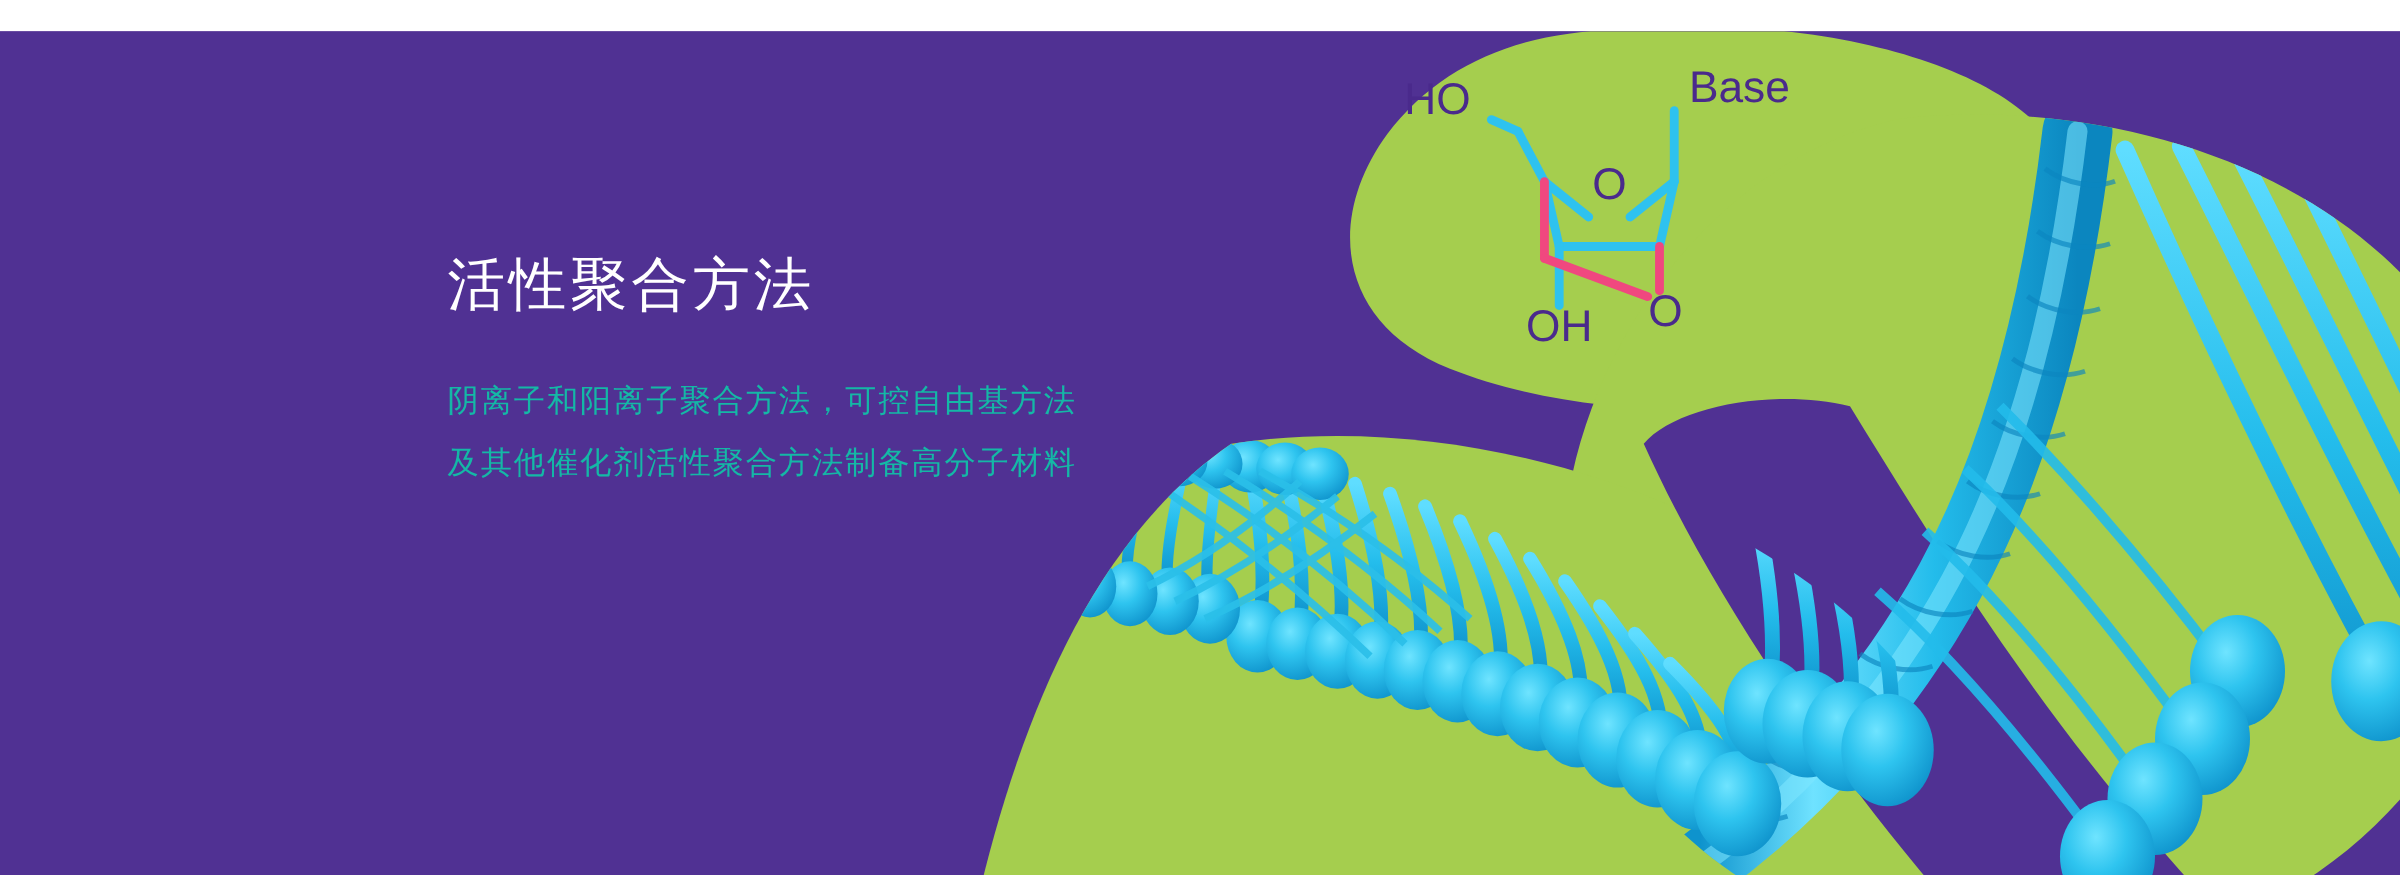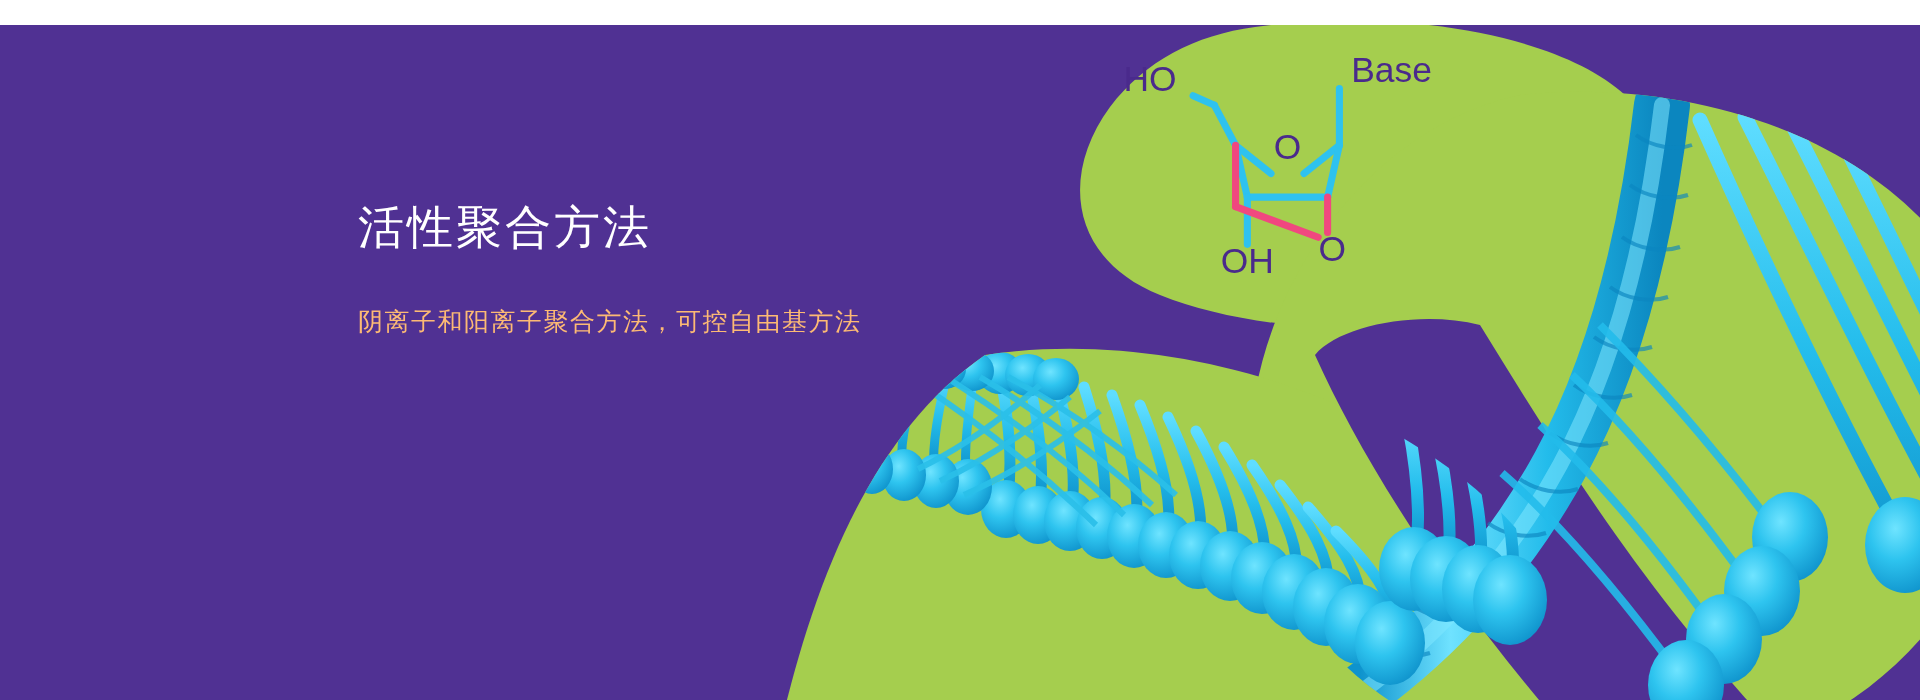--- a/index.html
+++ b/index.html
@@ -36,21 +36,21 @@
     font-weight: 400;
     color: #ffffff;
     letter-spacing: 3px;
     line-height: 1.2;
     margin: 0 0 42px 0;
     white-space: nowrap;
   }
   .hero-sub-line {
     font-size: 25px;
     font-weight: 400;
-    color: #fdba74;
+    color: #14b8a6;
     letter-spacing: 1.5px;
     line-height: 1.95;
     white-space: nowrap;
   }
   .chem-label {
     font-family: "Liberation Sans", "DejaVu Sans", sans-serif;
     font-size: 30px;
     fill: #4a2a8c;
   }
 </style>
@@ -278,15 +278,16 @@
         <text class="chem-label" x="52" y="176" text-anchor="middle">OH</text>
         <text class="chem-label" x="124" y="166" text-anchor="middle">O</text>
       </g>
 
     </g>
   </svg>
 
   <div id="text-block">
     <h1 id="hero-title">活性聚合方法</h1>
     <div class="hero-sub-line">阴离子和阳离子聚合方法，可控自由基方法</div>
+    <div class="hero-sub-line">及其他催化剂活性聚合方法制备高分子材料</div>
   </div>
 
 </div>
 
 </body></html>

